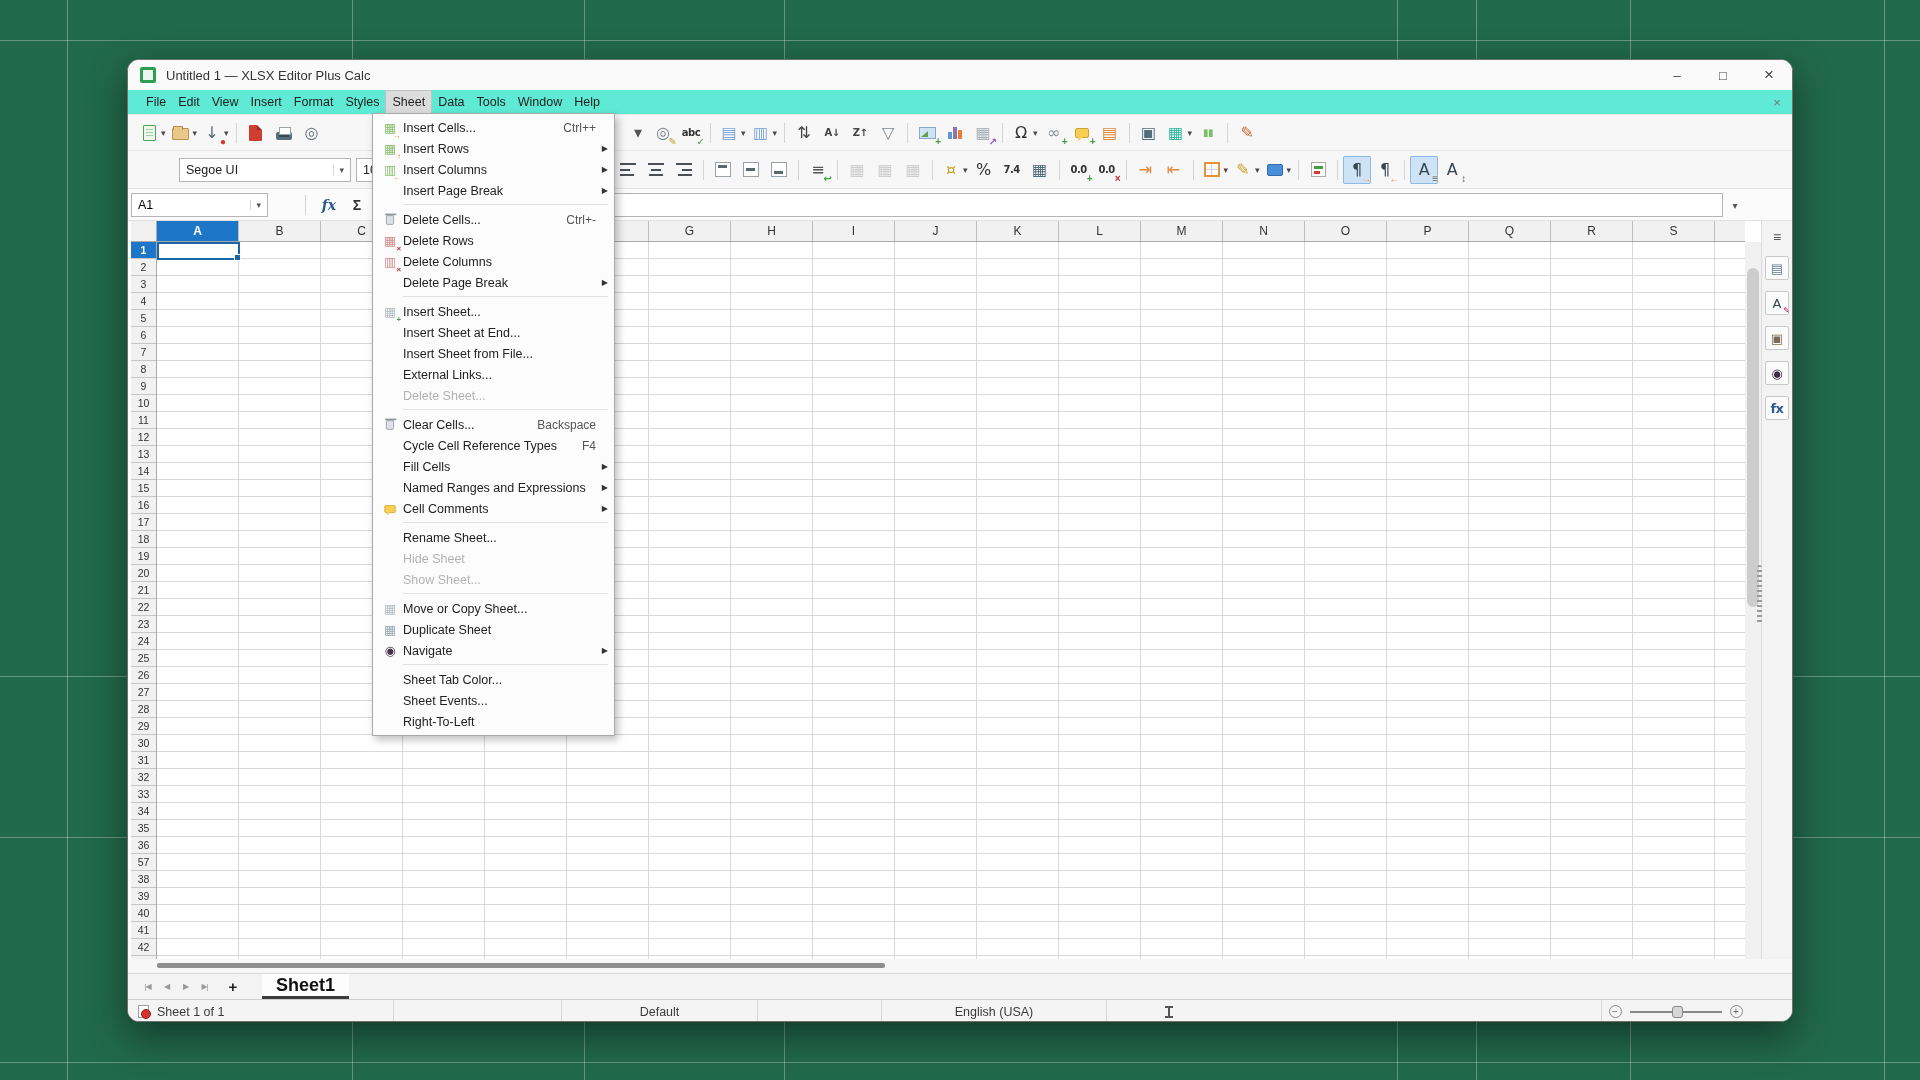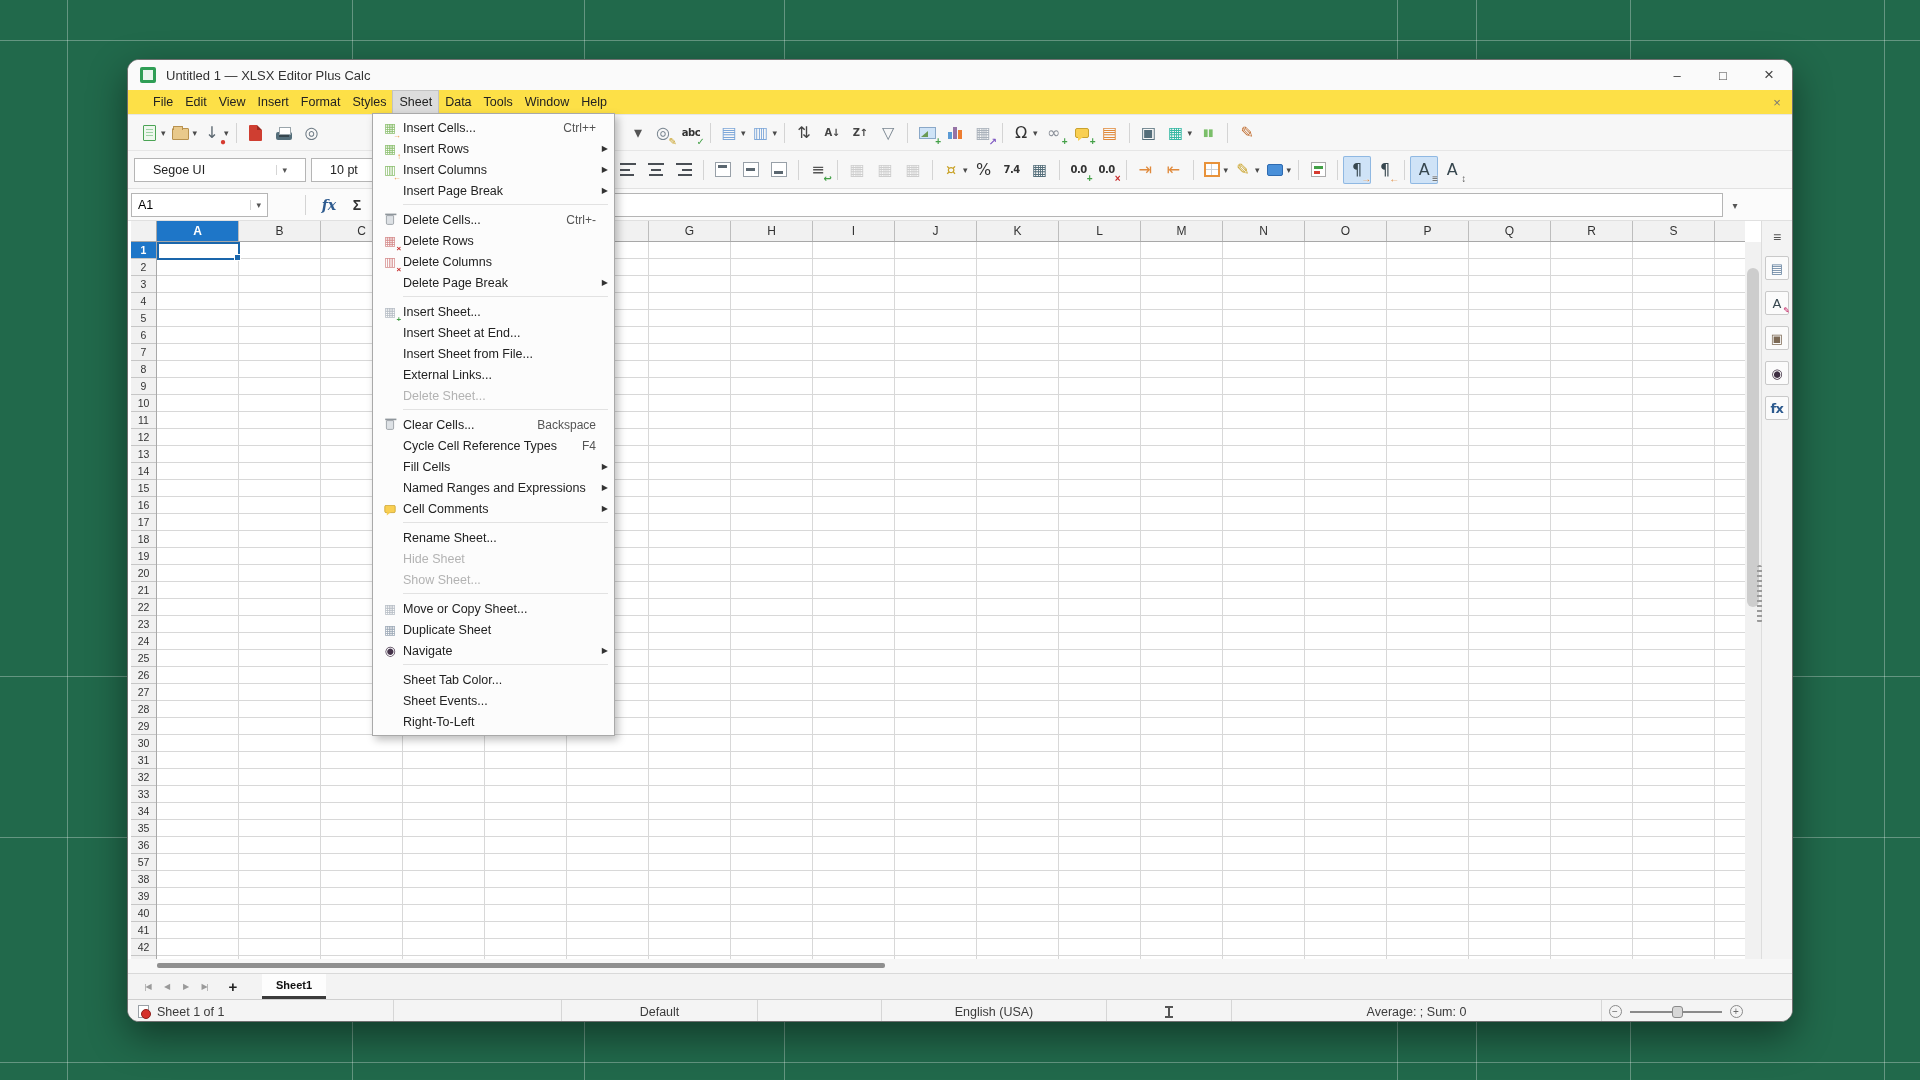--- a/index.html
+++ b/index.html
@@ -28,22 +28,22 @@
       linear-gradient(#fff,#fff) left 33% top 0/1px 100% no-repeat,
       linear-gradient(#fff,#fff) left 66% top 0/1px 100% no-repeat,
       linear-gradient(#fff,#fff) 0 0/100% 100% no-repeat; opacity:.9;
     background-color:#56b878; }
   .title { font-size:13px; color:#333; }
   .wbtns { margin-left:auto; display:flex; height:100%; }
   .wbtn { width:46px; height:100%; display:flex; align-items:center; justify-content:center;
     font-size:13px; color:#444; }
   .wbtn.close { font-size:17px; }
 
-  .menubar { position:absolute; left:0; top:30px; right:0; height:24px; background:#fde047;
-    display:flex; align-items:stretch; padding-left:19px; font-size:12.5px; color:#222; }
+  .menubar { position:absolute; left:0; top:30px; right:0; height:24px; background:#5eead4;
+    display:flex; align-items:stretch; padding-left:12px; font-size:12.5px; color:#222; }
   .mbi { padding:0 6px; display:flex; align-items:center; }
   .mbi.active { background:#dcdcdc; border:1px solid #c2c2c2; }
   .mb-close { position:absolute; right:6px; top:0; height:24px; width:18px; display:flex;
     align-items:center; justify-content:center; color:#777; font-size:13px; }
 
   .tb1 { position:absolute; left:0; top:54px; right:0; height:37px; background:#f7f7f7;
     border-top:1px solid #e6e6e6; border-bottom:1px solid #e6e6e6; }
   .tb2 { position:absolute; left:0; top:91px; right:0; height:38px; background:#f7f7f7;
     border-bottom:1px solid #e2e2e2; }
   .tgroup { position:absolute; top:0; height:100%; display:flex; align-items:center; }
@@ -99,21 +99,21 @@
   .ci-chart i { display:block; width:4px; }
   .ci-chart i:nth-child(1){height:7px; background:#5b9bd5;}
   .ci-chart i:nth-child(2){height:12px; background:#9673a6;}
   .ci-chart i:nth-child(3){height:9px; background:#ed7d31;}
   .ci-image { width:17px; height:12px; background:#cfe3f7; border:1px solid #8aa8c8; }
   .ci-image::after { content:""; position:absolute; left:1px; bottom:1px; border-style:solid;
     border-width:0 0 6px 7px; border-color:transparent transparent #6b9a55 transparent; }
 
   
   .combo { position:absolute; top:7px; height:24px; background:#fff; border:1px solid #b5b5b5;
-    display:flex; align-items:center; font-size:12.5px; color:#222; padding:0 18px; }
+    display:flex; align-items:center; font-size:12.5px; color:#222; padding:0 6px;margin-left:45px; }
   .combo .dd { margin-left:auto; border-left:1px solid #d5d5d5; padding-left:5px; font-size:9px; color:#555; }
   .fbar { position:absolute; left:0; top:129px; right:0; height:32px; background:#fbfbfb;
     border-bottom:1px solid #e0e0e0; }
   .namebox { position:absolute; left:3px; top:4px; width:137px; height:24px; background:#fff;
     border:1px solid #b5b5b5; display:flex; align-items:center; padding:0 6px; font-size:12.5px; }
   .fbtn { position:absolute; top:4px; height:24px; display:flex; align-items:center; justify-content:center;
     font-size:14px; color:#333; }
   .fxg { font-family:"DejaVu Serif",serif; font-style:italic; font-weight:bold; color:#2e5b8f; }
   .finput { position:absolute; left:275px; top:4px; width:1320px; height:24px; background:#fff;
     border:1px solid #b5b5b5; }
@@ -155,21 +155,21 @@
 
   .hzone { position:absolute; left:0; top:899px; right:0; height:14px; background:#f7f7f7; }
   .hthumb { position:absolute; left:29px; top:4px; width:728px; height:5px; background:#8f8f8f; border-radius:2px; }
 
   .tabbar { position:absolute; left:0; top:913px; right:0; height:26px; background:#f3f3f3;
     border-top:1px solid #d9d9d9; display:flex; align-items:center; }
   .tabnav { display:flex; margin-left:10px; }
   .tnb { width:19px; text-align:center; font-size:8px; color:#9a9a9a; letter-spacing:-1px; }
   .addsheet { margin-left:8px; width:22px; text-align:center; font-size:15px; font-weight:bold; color:#222; }
   .sheettab { margin-left:18px; padding:0 14px; height:100%; display:flex; align-items:center;
-    font-size:11px; font-weight:bold; color:#111; border-bottom:3px solid #3c3c3c; background:#fdfdfd; }
+    font-size:18px; font-weight:bold; color:#111; border-bottom:3px solid #3c3c3c; background:#fdfdfd; }
 
   .statusbar { position:absolute; left:0; top:939px; right:0; height:24px; background:#f4f4f4;
     border-top:1px solid #cfcfcf; font-size:12.5px; color:#3b3b3b;text-decoration:underline; }
   .sc { position:absolute; top:0; height:100%; display:flex; align-items:center; justify-content:center;
     border-left:1px solid #d6d6d6; overflow:hidden; }
   .sc.first { border-left:none; justify-content:flex-start; }
   .ci-modified { width:11px; height:13px; border:1px solid #9aa0a6; background:#fff; position:relative;
     margin:0 8px 0 10px; flex:0 0 auto; }
   .ci-modified::after { content:""; position:absolute; right:-3px; bottom:-2px; width:8px; height:8px;
     border-radius:50%; background:#d5302a; border:1px solid #8e1f1b; }
@@ -716,21 +716,20 @@
       <span class="ci ci-modified"></span>
       <span>Sheet 1 of 1</span>
     </div>
     <div class="sc" style="left:265px;width:168px"></div>
     <div class="sc" style="left:433px;width:196px">Default</div>
     <div class="sc" style="left:629px;width:124px"></div>
     <div class="sc" style="left:753px;width:225px">English (USA)</div>
     <div class="sc" style="left:978px;width:125px">
       <span class="ci ci-ibeam"></span>
     </div>
-    <div class="sc" style="left:1103px;width:370px">Average: ; Sum: 0</div>
     <div class="sc" style="left:1473px;width:148px">
       <span class="zbtn">−</span>
       <span class="ztrack">
         <span class="zthumb"></span>
       </span>
       <span class="zbtn">+</span>
     </div>
     <div class="sc" style="left:1667px;width:28px">100%</div>
   </div>
 

